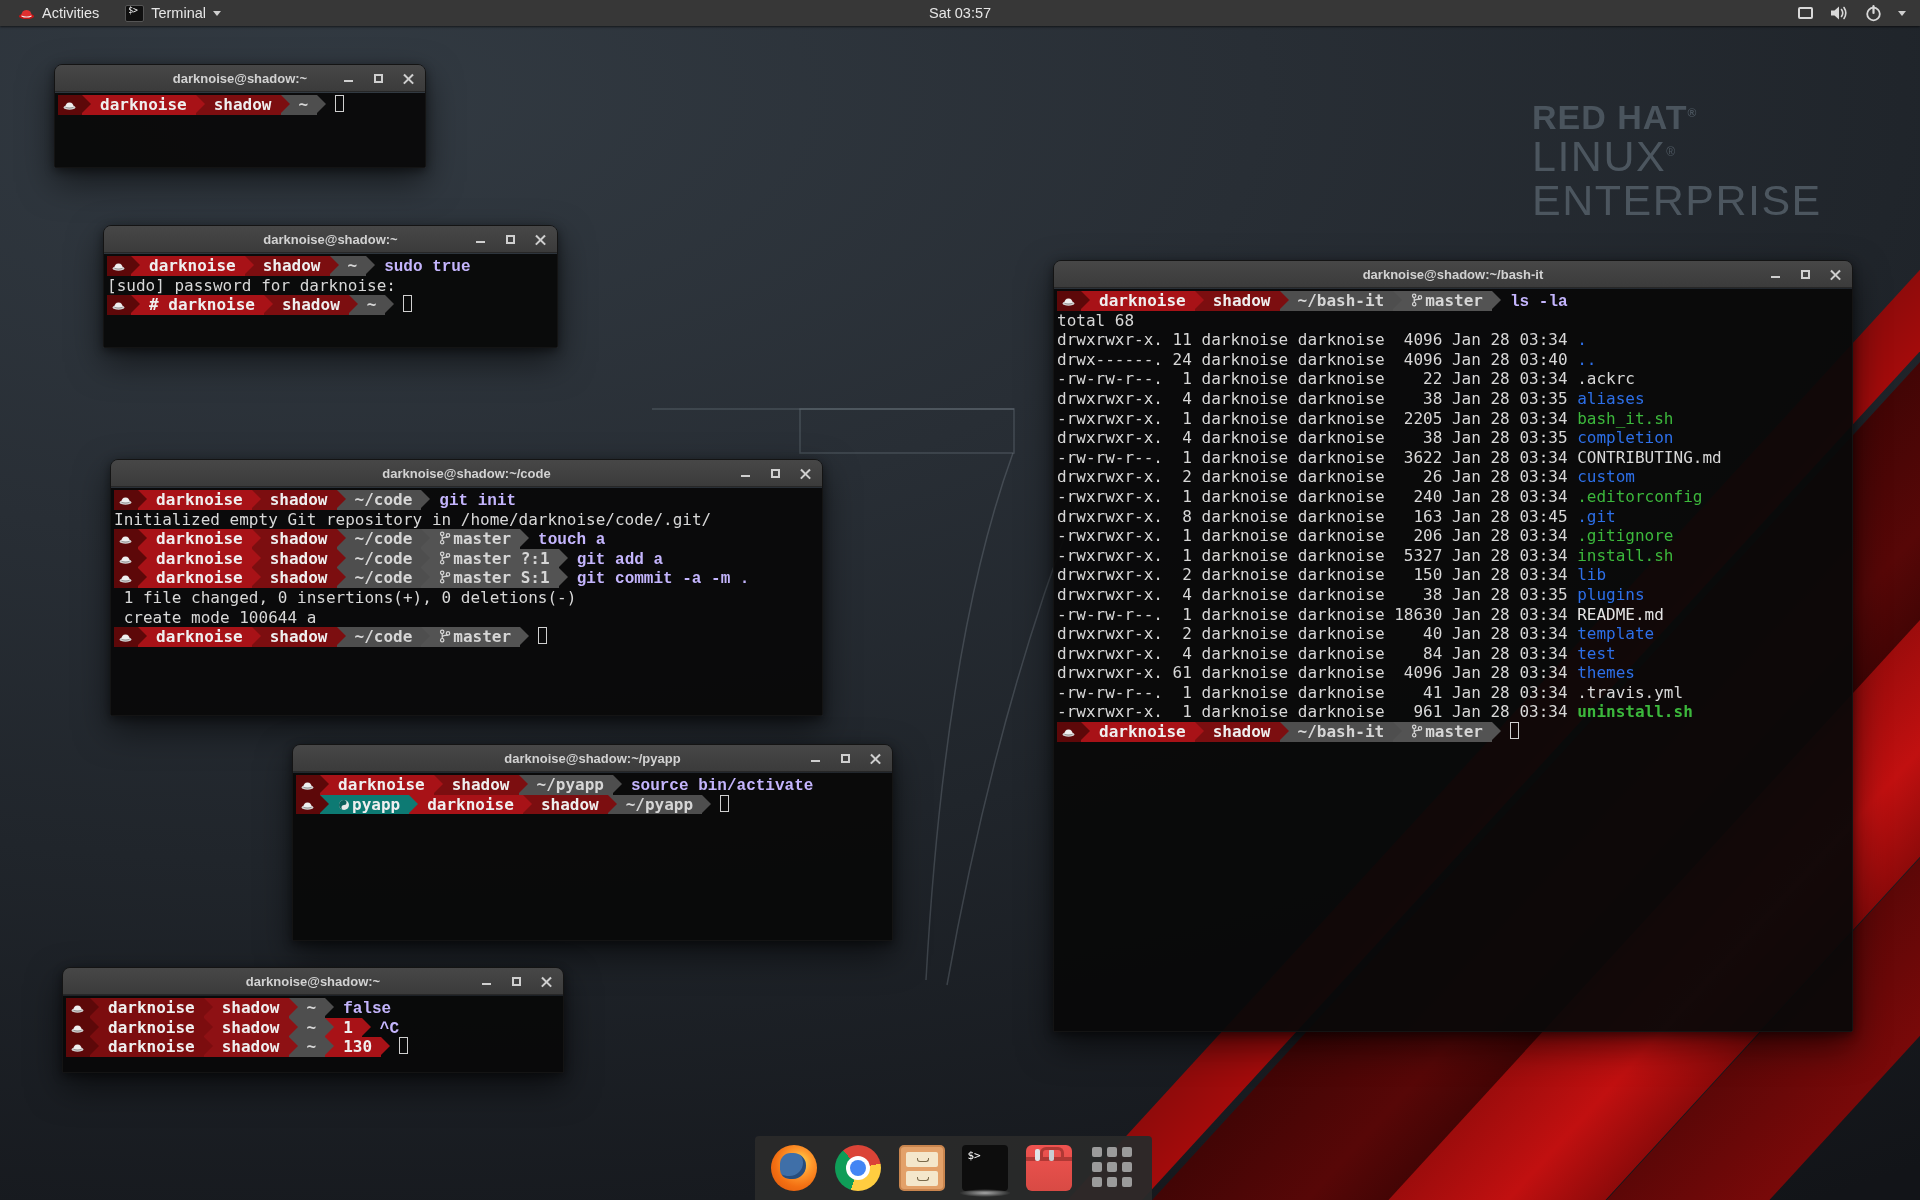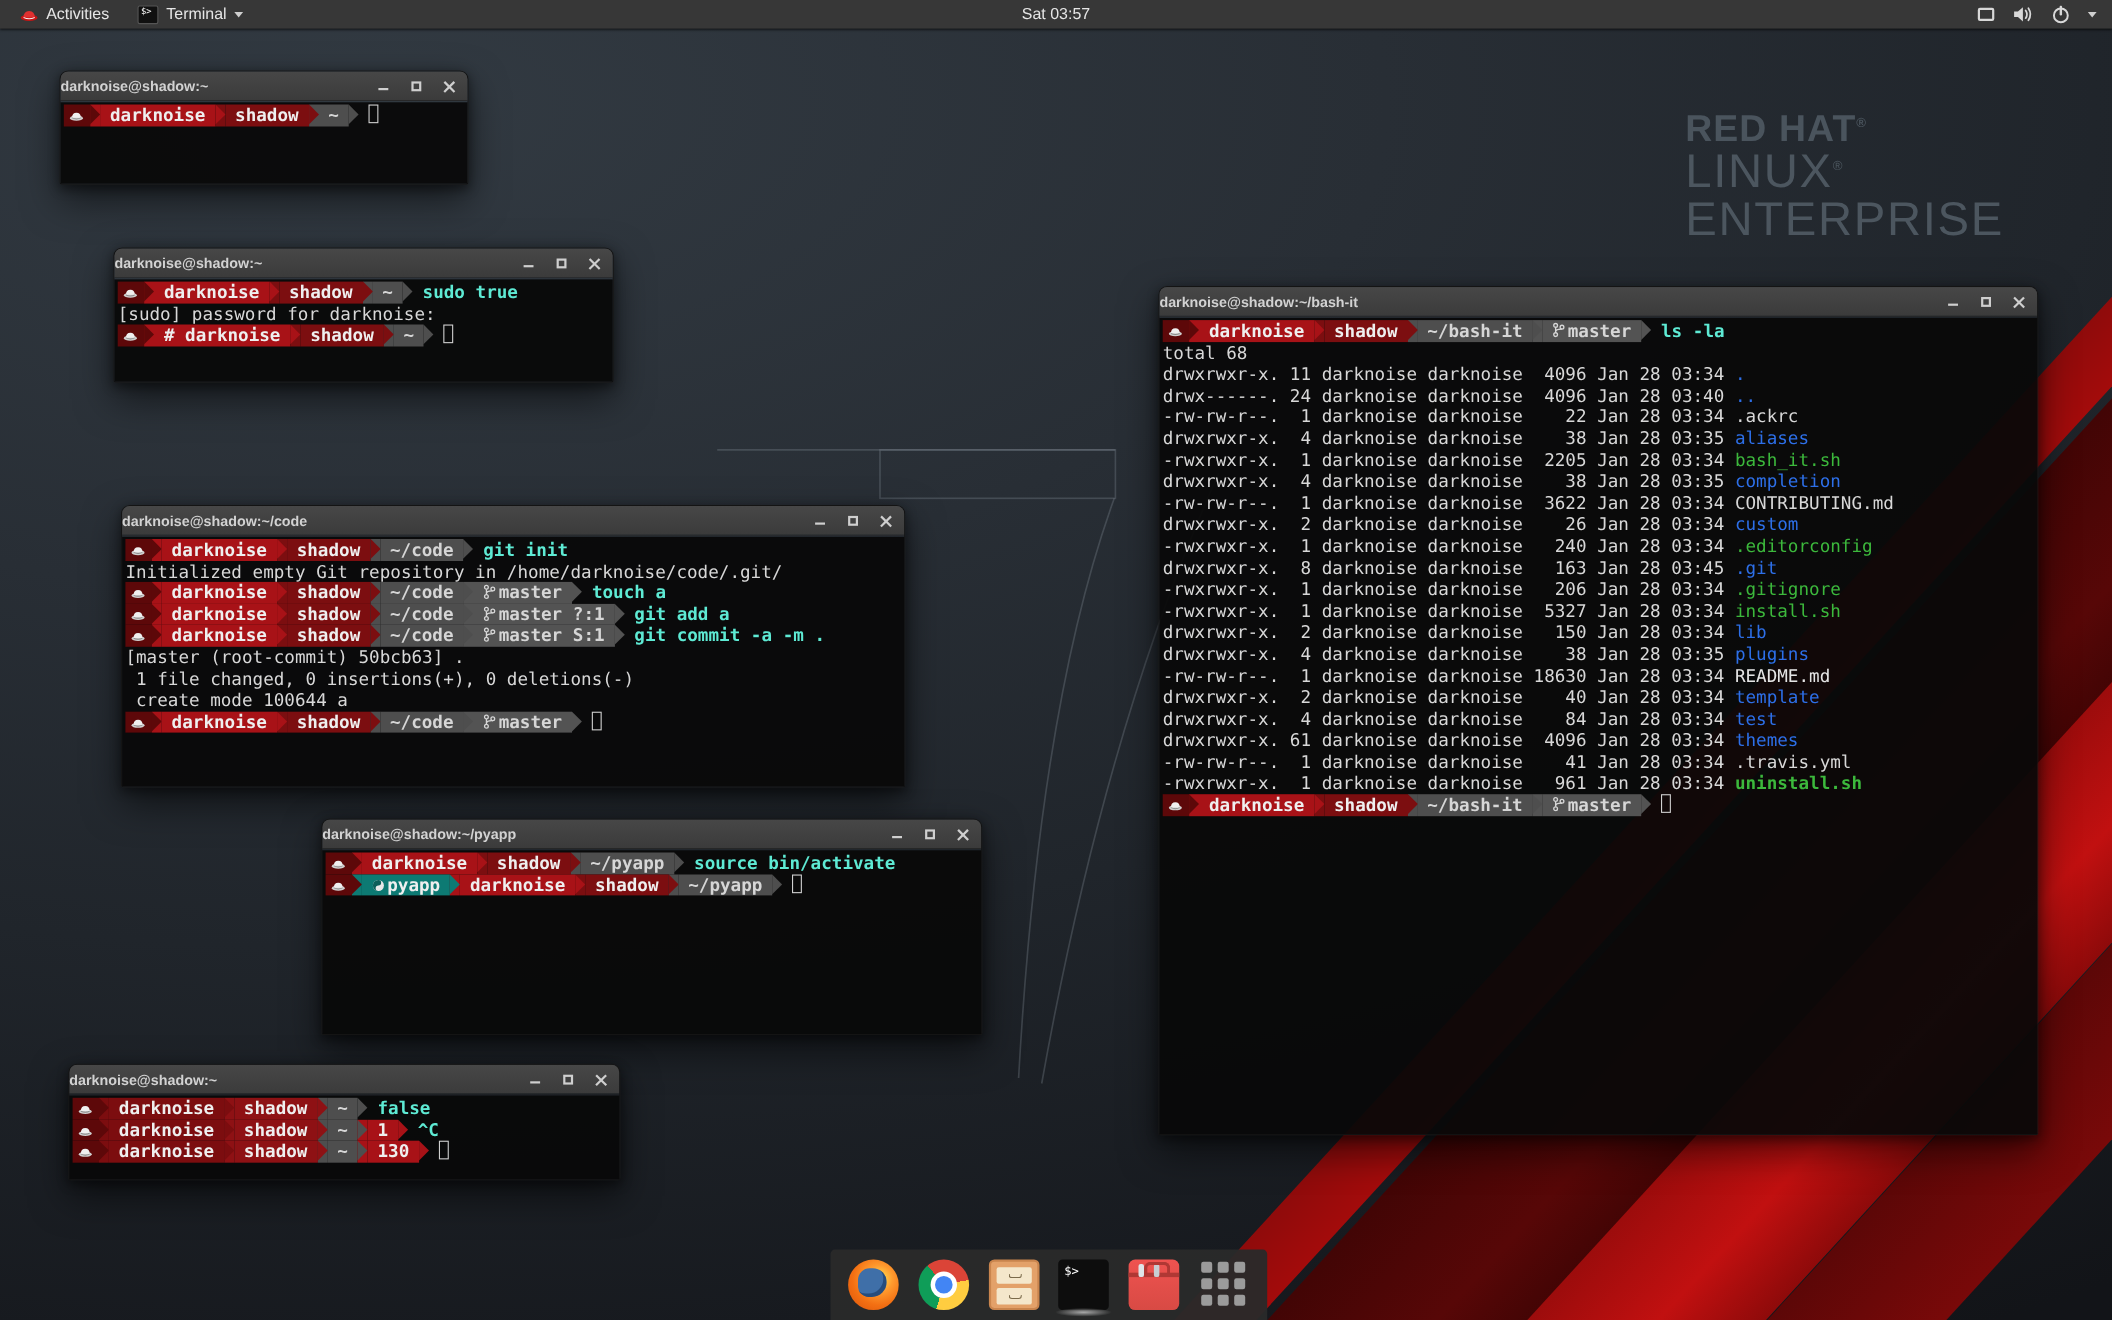--- a/index.html
+++ b/index.html
@@ -26,39 +26,39 @@
     font-family:"DejaVu Sans Mono",monospace; font-size:8px; color:#fff; padding:1px 2px; line-height:1; }
   #clock { position:absolute; left:50%; transform:translateX(-50%); height:22px; display:flex; align-items:center; font-size:14.5px; }
   .tb-right { margin-left:auto; display:flex; align-items:center; gap:16px; padding-right:14px; height:26px; }
   .caret { width:0; height:0; border-left:4px solid transparent; border-right:4px solid transparent; border-top:5px solid #cfcfcf; display:inline-block; }
   .screen-ico { width:15px; height:12px; border:2px solid #d8d8d8; border-radius:2px; display:inline-block; }
 
   
   .twin { position:absolute; border:1px solid #141414; border-radius:8px 8px 2px 2px;
     box-shadow:0 14px 34px rgba(0,0,0,.55), 0 3px 10px rgba(0,0,0,.45); }
   .titlebar { height:27px; background:linear-gradient(#474747,#3b3b3b); border-bottom:1px solid #272727;
-    border-radius:7px 7px 0 0; position:relative; display:flex; align-items:center; justify-content:flex-start; }
+    border-radius:7px 7px 0 0; position:relative; display:flex; align-items:center; justify-content:center; }
   .titlebar .title { font-size:13px; font-weight:700; color:#d2d2d2; }
   .winbtns { position:absolute; right:10px; top:0; height:27px; display:flex; align-items:center; gap:17px; }
   .wbtn { width:13px; height:13px; position:relative; display:inline-block; cursor:pointer; }
   .wbtn.min::after { content:""; position:absolute; left:2px; right:2px; bottom:3px; height:2px; background:#cfcfcf; }
   .wbtn.max::after { content:""; position:absolute; left:2px; right:2px; top:2px; bottom:2px; border:2px solid #cfcfcf; }
   .wbtn.close::before,.wbtn.close::after { content:""; position:absolute; left:0px; top:5.5px; width:13px; height:2.2px; background:#cfcfcf; }
   .wbtn.close::before { transform:rotate(45deg); } .wbtn.close::after { transform:rotate(-45deg); }
   .term-body { position:absolute; left:0; right:0; bottom:0; top:28px; background:rgba(8,8,8,.94);
     font-family:"DejaVu Sans Mono",monospace; font-size:16px; line-height:19.6px; color:#d8d8d8;
     padding:2px 0 0 3px; overflow:hidden; }
   .tline { height:19.6px; white-space:pre; }
   .seg { display:inline-block; vertical-align:top; height:19.6px; line-height:19.6px; padding:0 9px; font-weight:700; color:#efefef; }
   .seg svg { vertical-align:-1px; margin-right:2px; }
   .seg-hat { padding:0 4px 0 5px; }
   .seg-path, .seg-git { color:#d6d6d6; }
   .plarrow { display:inline-block; vertical-align:top; width:9px; height:19.6px; }
   .plarrow i { display:block; width:0; height:0; border-top:9.8px solid transparent; border-bottom:9.8px solid transparent; border-left:9px solid #000; }
-  .cmd { font-weight:700; color:#5eead4; padding-left:9px; }
+  .cmd { font-weight:700; color:#c4b5fd; padding-left:9px;font-family:Liberation Mono, monospace; }
   .cursor { display:inline-block; width:9px; height:17px; border:1.4px solid #d0d0d0; margin-left:9px; vertical-align:-2px; }
   .tout { color:#d8d8d8; }
 
   
   #dock { position:absolute; left:755px; top:1136px; width:397px; height:64px; background:rgba(42,42,42,.96);
     border-radius:4px 4px 0 0; z-index:15; display:flex; align-items:center; justify-content:space-between; padding:0 16px; }
   .dock-ico { width:46px; height:46px; position:relative; cursor:pointer; }
   .ff { border-radius:50%; background:radial-gradient(circle at 62% 38%, #ffd24a 0 8%, #ff9a2e 30%, #f36f12 60%, #d9520b 100%); overflow:hidden; }
   .ff::after { content:""; position:absolute; left:9px; top:8px; width:26px; height:26px; border-radius:46% 54% 58% 42%;
     background:#3f6fa8; box-shadow:inset -3px -3px 0 rgba(20,50,90,.55); }
@@ -192,21 +192,20 @@
               <path d="M2.5 7 Q2.5 2.4 6.5 2.4 Q10.5 2.4 10.5 7" fill="#efefef"></path>
               <path d="M2.5 7.6 Q6.5 9.6 10.5 7.6 L10.5 6.8 Q6.5 8.6 2.5 6.8 Z" fill="#8a8a8a"></path>
             </svg></span><span class="plarrow" style="background: rgb(168, 18, 23);"><i style="border-left-color: rgb(93, 8, 9);"></i></span><span class="seg seg-user" style="background: rgb(168, 18, 23);">darknoise</span><span class="plarrow" style="background: rgb(124, 14, 16);"><i style="border-left-color: rgb(168, 18, 23);"></i></span><span class="seg seg-host" style="background: rgb(124, 14, 16);">shadow</span><span class="plarrow" style="background: rgb(78, 78, 78);"><i style="border-left-color: rgb(124, 14, 16);"></i></span><span class="seg seg-path" style="background: rgb(78, 78, 78);">~/code</span><span class="plarrow" style="background: rgb(83, 83, 83);"><i style="border-left-color: rgb(78, 78, 78);"></i></span><span class="seg seg-git" style="background: rgb(83, 83, 83);"><svg width="12" height="14" viewBox="0 0 12 14">
               <g stroke="#d6d6d6" stroke-width="1.2" fill="none">
                 <circle cx="3.2" cy="2.8" r="1.7"></circle>
                 <circle cx="3.2" cy="11.2" r="1.7"></circle>
                 <circle cx="9" cy="4.4" r="1.7"></circle>
                 <path d="M3.2 4.6 V9.4 M3.2 8.6 Q3.4 6 9 6.2"></path>
               </g>
             </svg>master S:1</span><span class="plarrow" style="background: transparent;"><i style="border-left-color: rgb(83, 83, 83);"></i></span><span class="cmd">git commit -a -m .</span></div>
-        <div class="tline tout">[master (root-commit) 50bcb63] .</div>
         <div class="tline tout"> 1 file changed, 0 insertions(+), 0 deletions(-)</div>
         <div class="tline tout"> create mode 100644 a</div>
         <div class="tline"><span class="seg seg-hat" style="background: rgb(93, 8, 9);"><svg width="13" height="11" viewBox="0 0 13 11">
               <ellipse cx="6.5" cy="7.4" rx="5.9" ry="2.3" fill="#cfcfcf"></ellipse>
               <path d="M2.5 7 Q2.5 2.4 6.5 2.4 Q10.5 2.4 10.5 7" fill="#efefef"></path>
               <path d="M2.5 7.6 Q6.5 9.6 10.5 7.6 L10.5 6.8 Q6.5 8.6 2.5 6.8 Z" fill="#8a8a8a"></path>
             </svg></span><span class="plarrow" style="background: rgb(168, 18, 23);"><i style="border-left-color: rgb(93, 8, 9);"></i></span><span class="seg seg-user" style="background: rgb(168, 18, 23);">darknoise</span><span class="plarrow" style="background: rgb(124, 14, 16);"><i style="border-left-color: rgb(168, 18, 23);"></i></span><span class="seg seg-host" style="background: rgb(124, 14, 16);">shadow</span><span class="plarrow" style="background: rgb(78, 78, 78);"><i style="border-left-color: rgb(124, 14, 16);"></i></span><span class="seg seg-path" style="background: rgb(78, 78, 78);">~/code</span><span class="plarrow" style="background: rgb(83, 83, 83);"><i style="border-left-color: rgb(78, 78, 78);"></i></span><span class="seg seg-git" style="background: rgb(83, 83, 83);"><svg width="12" height="14" viewBox="0 0 12 14">
               <g stroke="#d6d6d6" stroke-width="1.2" fill="none">
                 <circle cx="3.2" cy="2.8" r="1.7"></circle>
                 <circle cx="3.2" cy="11.2" r="1.7"></circle>

